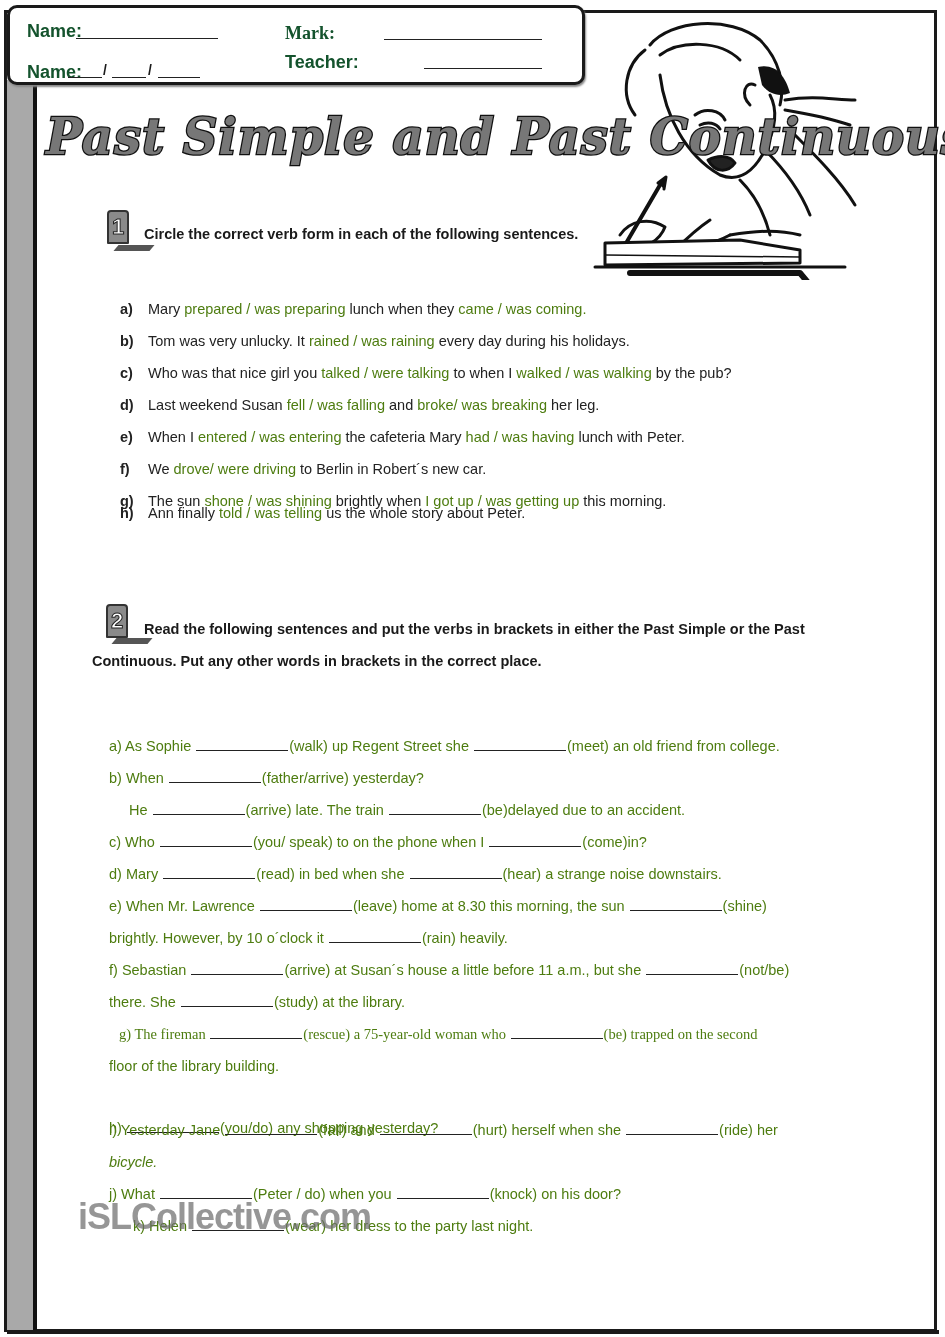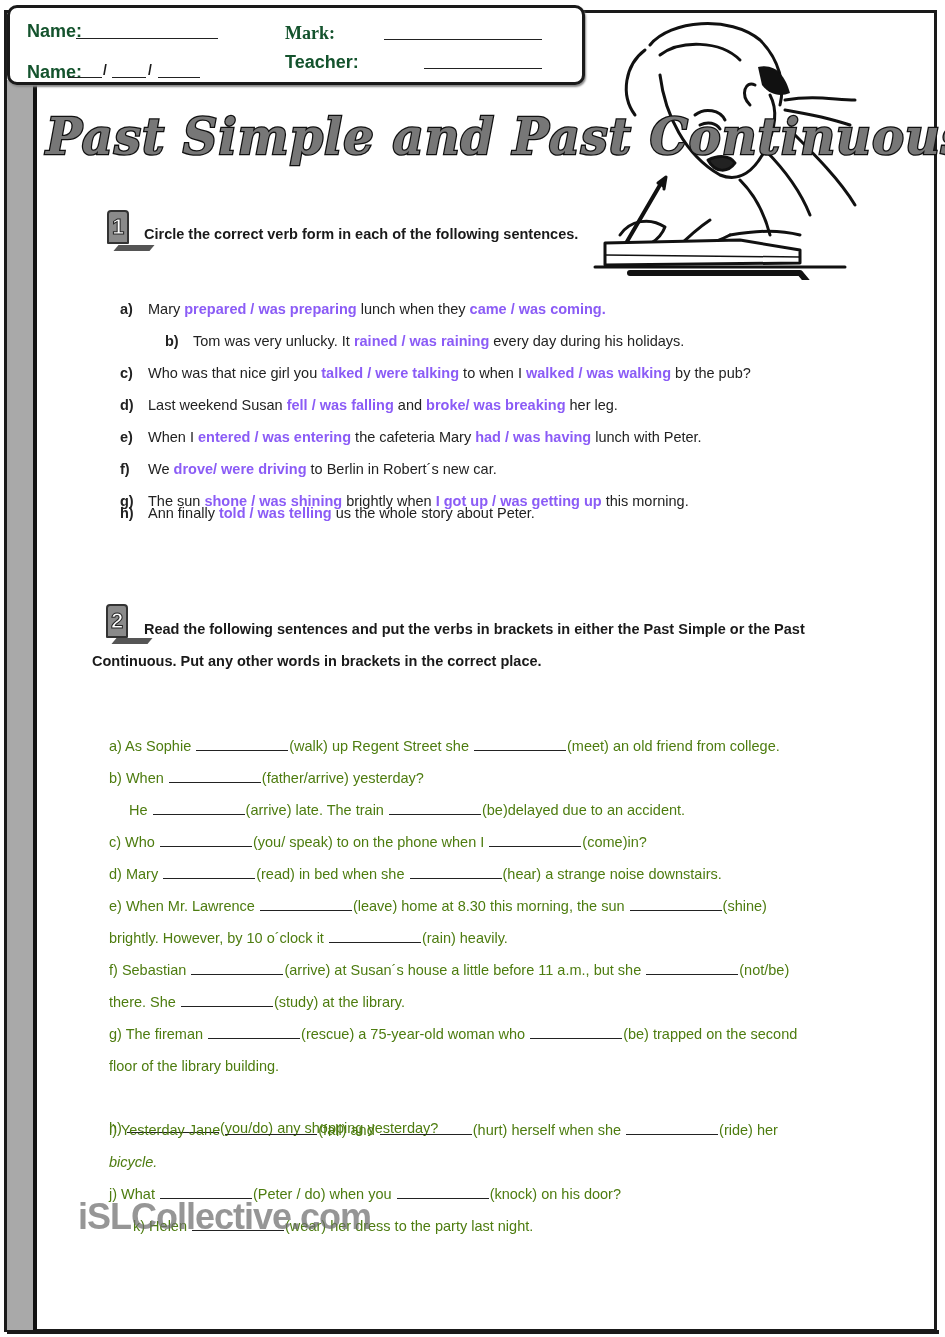--- a/index.html
+++ b/index.html
@@ -33,21 +33,21 @@
            color:#fff; font-weight:bold; font-size:22px; text-align:center; line-height:30px;
            -webkit-text-stroke:1px #222; }
   .badge-base { position:absolute; width:36px; height:6px; background:#555;
                 transform:skewX(-40deg); }
 
   .instruction { position:absolute; font-weight:bold; font-size:14.5px; color:#1a1a1a; }
 
   
   .ex1-item { position:absolute; left:120px; font-size:14.5px; white-space:nowrap; color:#222; }
   .ex1-item .letter { display:inline-block; width:28px; font-weight:bold; }
-  .ex1-item b { font-weight:bold; color:#8b5cf6; }
+  .ex1-item b { font-weight:normal; color:#4d7c0f; }
 
   
   .ex2-line { position:absolute; left:109px; font-size:14.5px; white-space:nowrap; color:#4d7c0f; }
   .blank { display:inline-block; width:92px; border-bottom:1.3px solid #222; height:12px; vertical-align:baseline; margin:0 1px; }
 
   
   .illustration { position:absolute; left:590px; top:5px; width:270px; height:275px; }
 
   
   .watermark { position:absolute; left:78px; top:1196px; font-size:36px; font-weight:bold;
@@ -120,21 +120,21 @@
 </svg>
 
 <div class="title">Past Simple and Past Continuous</div>
 
 <div class="badge" style="left:107px;top:210px;">1</div>
 <div class="badge-base" style="left:116px;top:245px;"></div>
 <div class="instruction" style="left:144px;top:226px;">Circle the correct verb form in each of the following sentences.</div>
 
 <div id="ex1">
     <div class="ex1-item" style="top: 301px;"><span class="letter">a)</span>Mary <b>prepared / was preparing</b> lunch when they <b>came / was coming.</b></div>
-    <div class="ex1-item" style="top: 333px; margin-left: 45px;"><span class="letter">b)</span>Tom was very unlucky. It <b>rained / was raining</b> every day during his holidays.</div>
+    <div class="ex1-item" style="top: 333px;"><span class="letter">b)</span>Tom was very unlucky. It <b>rained / was raining</b> every day during his holidays.</div>
     <div class="ex1-item" style="top: 365px;"><span class="letter">c)</span>Who was that nice girl you <b>talked / were talking</b> to when I <b>walked / was walking</b> by the pub?</div>
     <div class="ex1-item" style="top: 397px;"><span class="letter">d)</span>Last weekend Susan <b>fell / was falling</b> and <b>broke/ was breaking</b> her leg.</div>
     <div class="ex1-item" style="top: 429px;"><span class="letter">e)</span>When I <b>entered / was entering</b> the cafeteria Mary <b>had / was having</b> lunch with Peter.</div>
     <div class="ex1-item" style="top: 461px;"><span class="letter">f)</span>We <b>drove/ were driving</b> to Berlin in Robert´s new car.</div>
     <div class="ex1-item" style="top: 493px;"><span class="letter">g)</span>The sun <b>shone / was shining</b> brightly when <b>I got up / was getting up</b> this morning.</div>
     <div class="ex1-item" style="top: 505px;"><span class="letter">h)</span>Ann finally <b>told / was telling</b> us the whole story about Peter.</div>
   </div>
 
 <div class="badge" style="left:106px;top:604px;">2</div>
 <div class="badge-base" style="left:114px;top:638px;"></div>
@@ -144,21 +144,21 @@
 <div id="ex2">
     <div class="ex2-line" style="top: 738px; left: 109px;">a)  As Sophie <span class="blank"></span>(walk)  up Regent Street she  <span class="blank"></span>(meet) an old friend from college.</div>
     <div class="ex2-line" style="top: 770px; left: 109px;">b) When <span class="blank"></span>(father/arrive) yesterday?</div>
     <div class="ex2-line" style="top: 802px; left: 129px;">He <span class="blank"></span>(arrive) late. The train  <span class="blank"></span>(be)delayed due to an accident.</div>
     <div class="ex2-line" style="top: 834px; left: 109px;">c) Who <span class="blank"></span>(you/ speak) to on the phone when I  <span class="blank"></span>(come)in?</div>
     <div class="ex2-line" style="top: 866px; left: 109px;">d) Mary <span class="blank"></span>(read) in bed when she  <span class="blank"></span>(hear) a strange noise downstairs.</div>
     <div class="ex2-line" style="top: 898px; left: 109px;">e) When Mr. Lawrence  <span class="blank"></span>(leave) home at 8.30 this morning, the sun  <span class="blank"></span>(shine)</div>
     <div class="ex2-line" style="top: 930px; left: 109px;">brightly. However, by 10 o´clock it  <span class="blank"></span>(rain) heavily.</div>
     <div class="ex2-line" style="top: 962px; left: 109px;">f) Sebastian  <span class="blank"></span>(arrive) at Susan´s house a little before 11 a.m., but she  <span class="blank"></span>(not/be)</div>
     <div class="ex2-line" style="top: 994px; left: 109px;">there. She  <span class="blank"></span>(study) at the library.</div>
-    <div class="ex2-line" style="top: 1026px; left: 109px;">g) The fireman  <span class="blank"></span>(rescue) a 75-year-old woman who  <span class="blank"></span>(be) trapped on the second</div>
+    <div class="ex2-line" style="top: 1026px; left: 119px; font-family: Liberation Serif, serif;">g) The fireman  <span class="blank"></span>(rescue) a 75-year-old woman who  <span class="blank"></span>(be) trapped on the second</div>
     <div class="ex2-line" style="top: 1058px; left: 109px;">floor of the library building.</div>
     <div class="ex2-line" style="top: 1120px; left: 109px;">h) <span class="blank"></span>(you/do) any shopping yesterday?</div>
     <div class="ex2-line" style="top: 1122px; left: 109px; text-align: center;">i) Yesterday Jane  <span class="blank"></span>(fall) and  <span class="blank"></span>(hurt) herself when she  <span class="blank"></span>(ride) her</div>
     <div class="ex2-line" style="top: 1154px; left: 109px; font-style: italic;">bicycle.</div>
     <div class="ex2-line" style="top: 1186px; left: 109px;">j) What  <span class="blank"></span>(Peter / do) when you  <span class="blank"></span>(knock) on his door?</div>
     <div class="ex2-line" style="top: 1218px; left: 109px; margin-left: 24px;">k) Helen  <span class="blank"></span>(wear) her dress to the party last night.</div>
   </div>
 
 <div class="watermark">iSLCollective.com</div>
 

